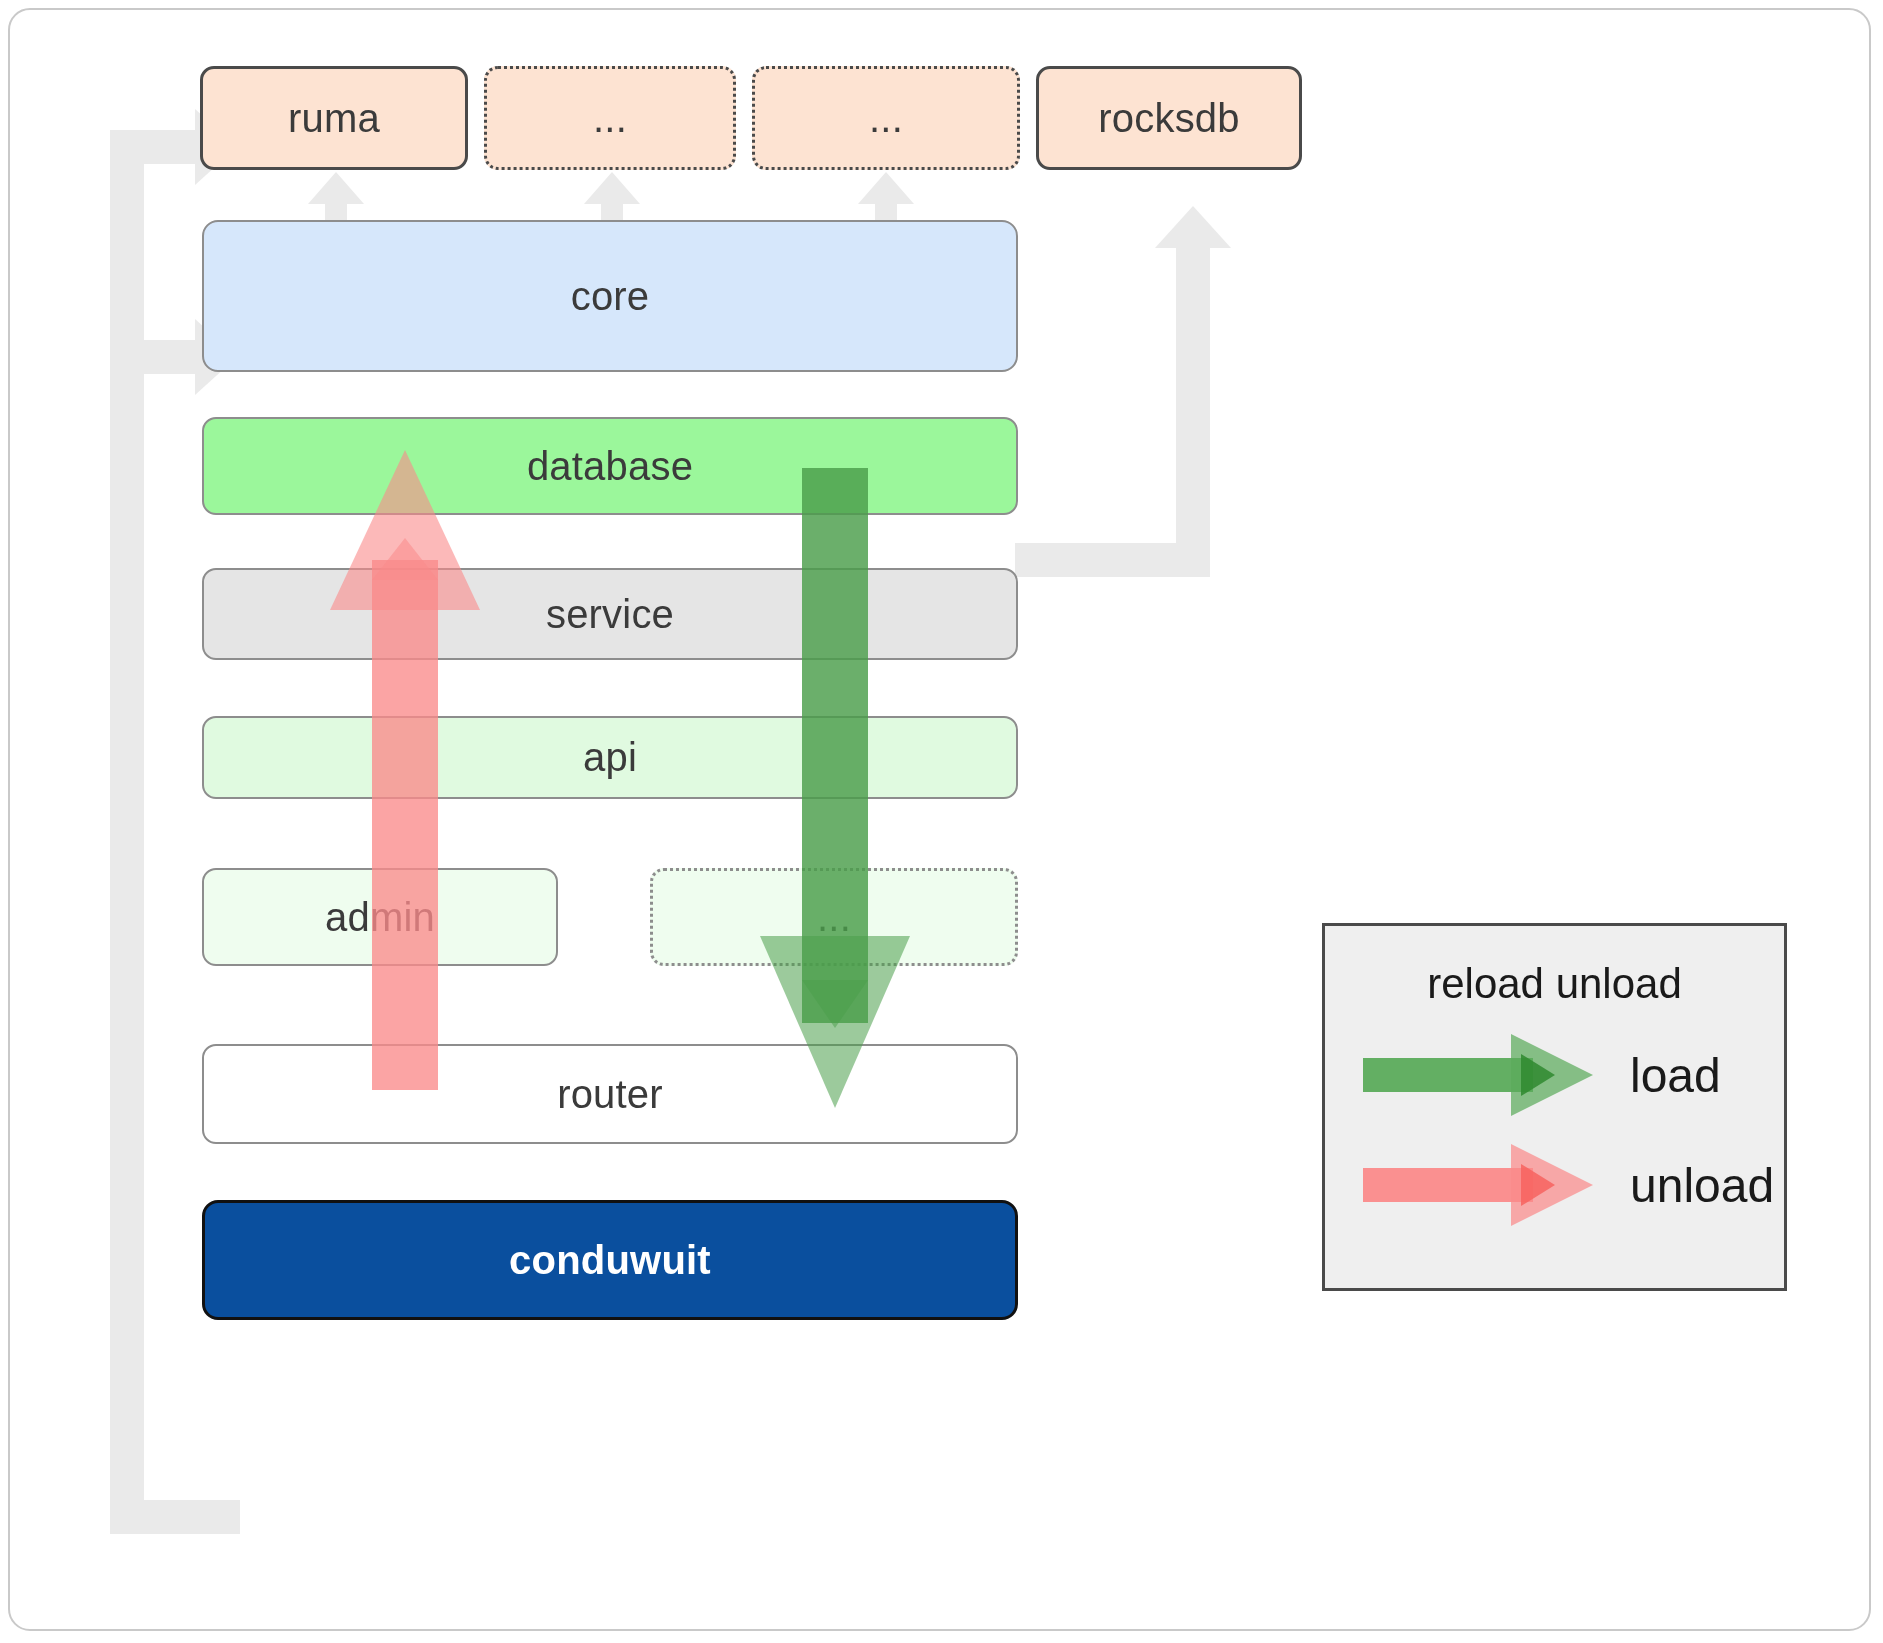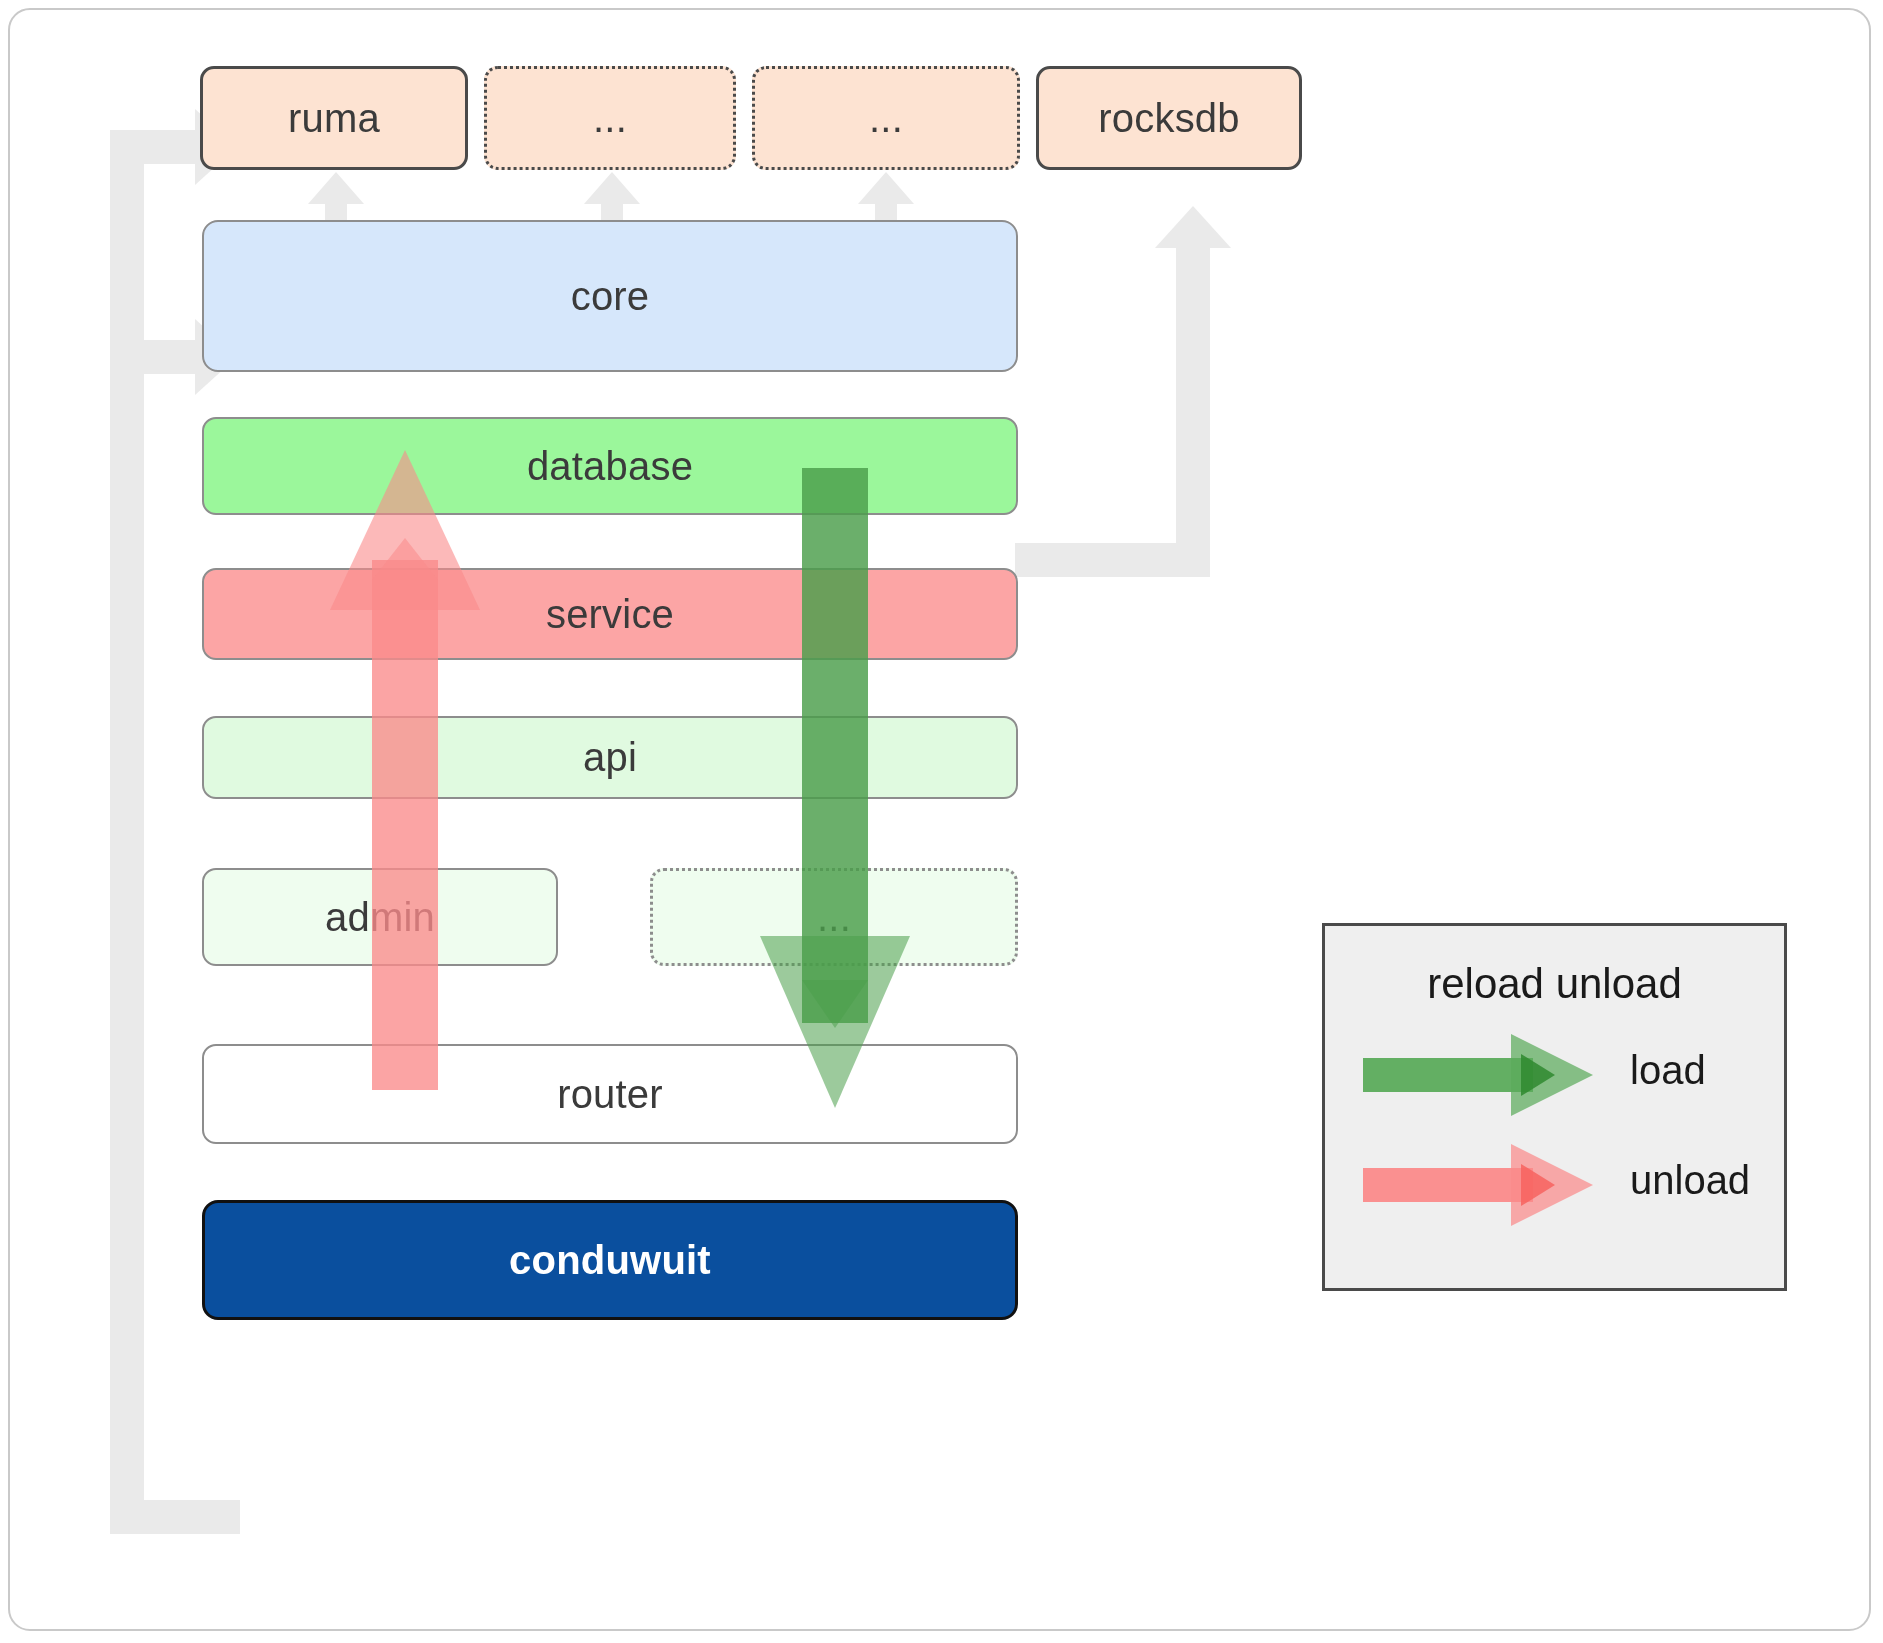--- a/index.html
+++ b/index.html
@@ -52,21 +52,21 @@
   .core-box {
     background: #d6e7fb;
     border: 2px solid #8d8d8d;
     border-radius: 16px;
   }
   .db-box {
     background: #9bf79b;
     border: 2px solid #8d8d8d;
   }
   .service-box {
-    background: #fca5a5;
+    background: #e5e5e5;
     border: 2px solid #8d8d8d;
   }
   .api-box {
     background: #e0fae0;
     border: 2px solid #8d8d8d;
   }
   .admin-box {
     background: #effdef;
     border: 2px solid #8d8d8d;
   }
@@ -138,21 +138,21 @@
   }
   .legend-title {
     position: absolute;
     width: 100%;
     text-align: center;
     font-size: 42px;
     color: #1a1a1a;
   }
   .legend-label {
     position: absolute;
-    font-size: 40px;
+    font-size: 48px;
     color: #1a1a1a;
   }
 </style>
 </head>
 <body>
 
 <div id="canvas">
   <div class="frame"></div>
 
   <div class="pipe" style="left:110px; top:1500px; width:130px; height:34px;"></div>

